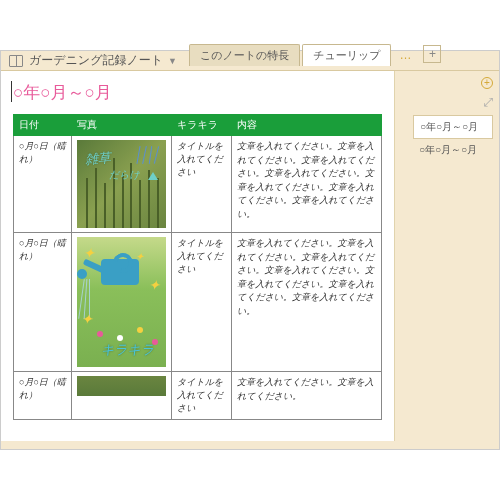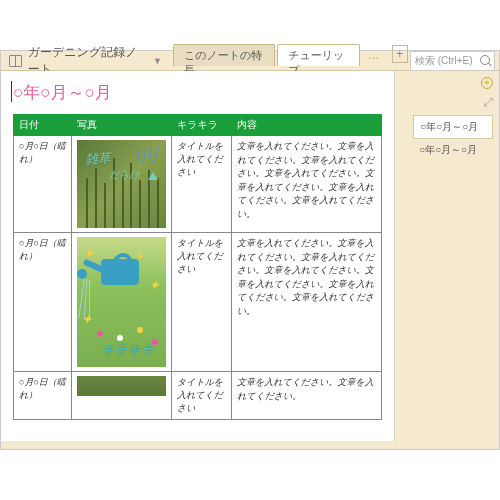--- a/index.html
+++ b/index.html
@@ -62,24 +62,20 @@
 <div class="frame">
   <div class="topbar">
     <span class="book-icon"></span>
     <span class="nb-title">ガーデニング記録ノート</span>
     <span class="chev">▼</span>
     <div style="width:8px"></div>
     <div class="tab">このノートの特長</div>
     <div class="tab active">チューリップ</div>
     <span class="more">…</span>
     <div class="newtab">+</div>
-    <div class="search">
-      <span>検索 (Ctrl+E)</span>
-      <span class="search-mag"></span>
-    </div>
   </div>
 
   <div class="body">
     <div class="main">
       <div class="page-title">
         <span class="cursor"></span>
         <span>○年○月～○月</span>
       </div>
 
       <table class="log">

